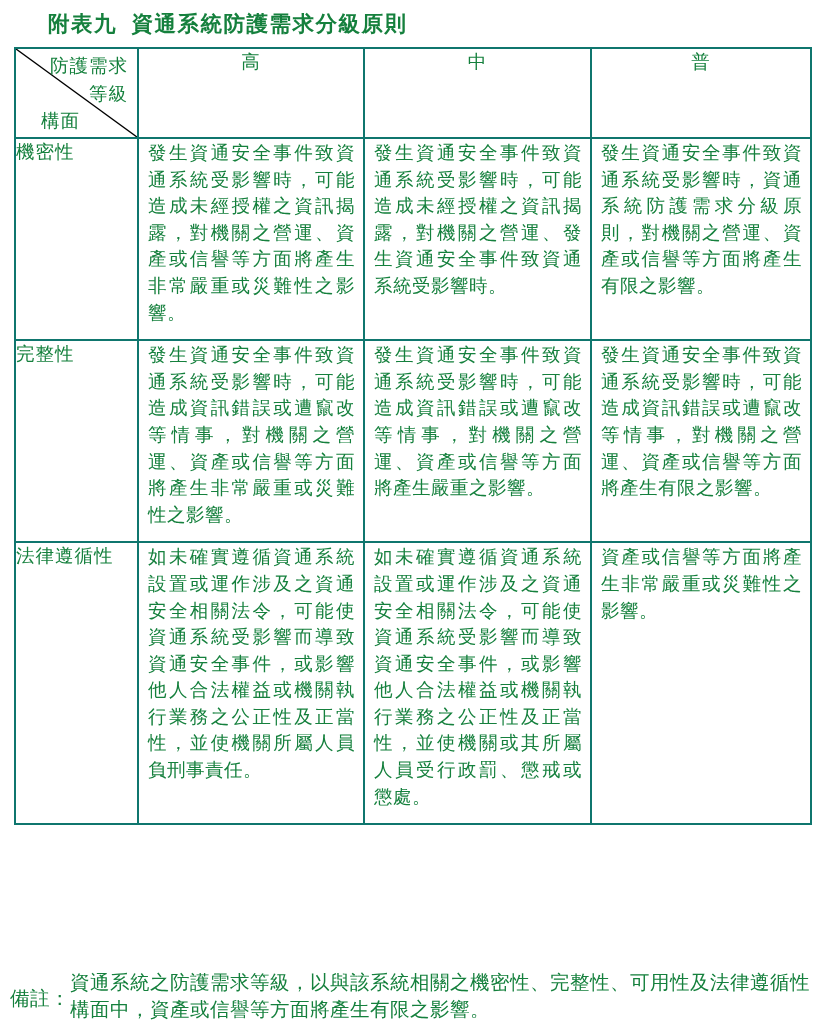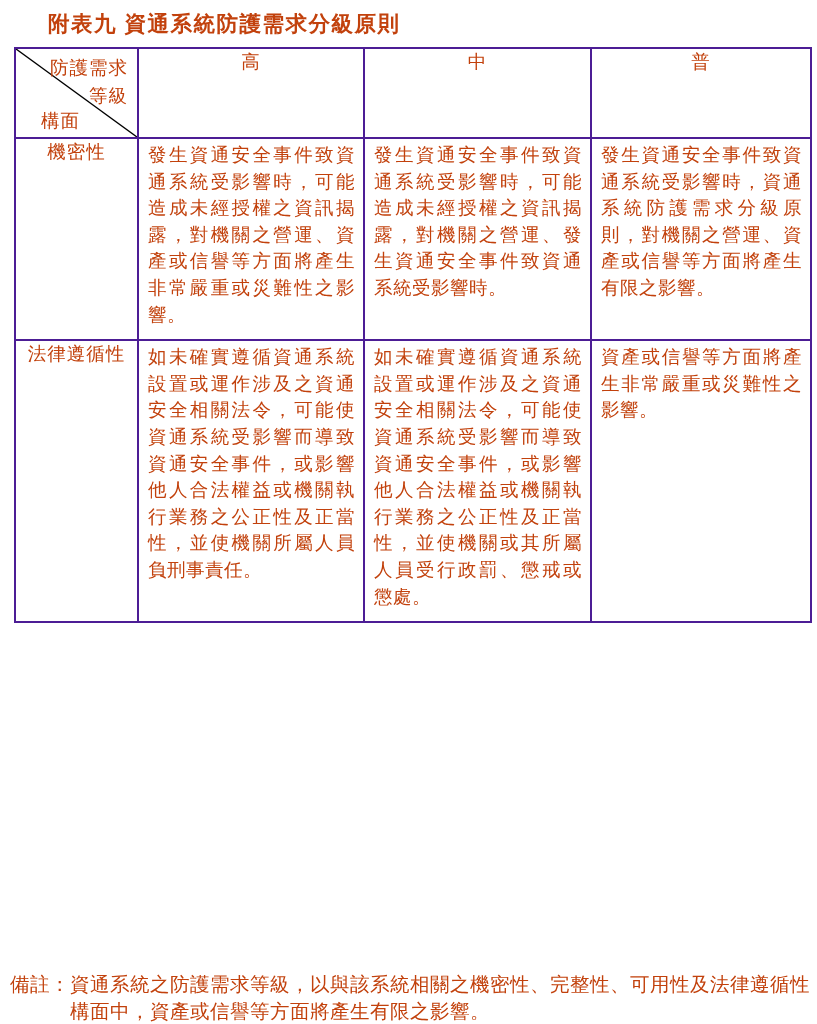--- a/index.html
+++ b/index.html
@@ -2,55 +2,54 @@
 <html><head>
 <meta charset="utf-8">
 <style>
   * { margin: 0; padding: 0; box-sizing: border-box; }
   html, body { background: #ffffff; }
   .page {
     position: relative;
     width: 817px;
     height: 1024px;
     background: #ffffff;
-    color: #c2410c;
-    font-family: Liberation Sans, sans-serif;
+    color: #15803d;
+    font-family: Liberation Mono, monospace;
     overflow: hidden;
   }
   .doc-title {
     position: absolute;
     left: 48px;
     top: 9px;
     font-size: 21.5px;
     font-weight: bold;
     letter-spacing: 1.5px;
     white-space: nowrap;
   }
   table.grading-table {
     position: absolute;
     left: 14px;
     top: 47px;
     width: 796px;
     border-collapse: collapse;
     table-layout: fixed;
   }
   table.grading-table td {
-    border: 2px solid #4c1d95;
+    border: 2px solid #0f766e;
     font-size: 18.5px;
     vertical-align: top;
   }
   td.cell-text {
     padding: 3px 8px 11px 9px;
     line-height: 26.6px;
     text-align: justify;
     text-justify: inter-character;
     letter-spacing: 0.5px;
   }
   td.cell-label {
-    text-align: center;
     vertical-align: middle;
     letter-spacing: 1px;
     margin-left: 24px;
   }
   td.cell-colhead {
     text-align: center;
     vertical-align: middle;
     letter-spacing: 1px;
   }
   tr.row-header   { height: 90px; }
@@ -86,21 +85,21 @@
   .note {
     position: absolute;
     left: 10px;
     top: 971px;
     width: 800px;
     display: flex;
     font-size: 19.5px;
     line-height: 27px;
     letter-spacing: 0.5px;
   }
-  .note-prefix { flex: 0 0 auto; white-space: nowrap; }
+  .note-prefix { flex: 0 0 auto; white-space: nowrap; margin-top: 16px; }
   .note-text   { flex: 1 1 auto; text-align: justify; text-justify: inter-character; }
 </style>
 </head>
 <body>
 
 <div class="page">
 
   <div class="doc-title">附表九 資通系統防護需求分級原則</div>
 
   <table class="grading-table">
@@ -127,20 +126,26 @@
         <td class="cell-colhead">普</td>
       </tr>
 
       <tr class="row-conf">
         <td class="cell-label">機密性</td>
         <td class="cell-text">發生資通安全事件致資通系統受影響時，可能造成未經授權之資訊揭露，對機關之營運、資產或信譽等方面將產生非常嚴重或災難性之影響。</td>
         <td class="cell-text">發生資通安全事件致資通系統受影響時，可能造成未經授權之資訊揭露，對機關之營運、發生資通安全事件致資通系統受影響時。</td>
         <td class="cell-text">發生資通安全事件致資通系統受影響時，資通系統防護需求分級原則，對機關之營運、資產或信譽等方面將產生有限之影響。</td>
       </tr>
 
+      <tr class="row-integ">
+        <td class="cell-label">完整性</td>
+        <td class="cell-text">發生資通安全事件致資通系統受影響時，可能造成資訊錯誤或遭竄改等情事，對機關之營運、資產或信譽等方面將產生非常嚴重或災難性之影響。</td>
+        <td class="cell-text">發生資通安全事件致資通系統受影響時，可能造成資訊錯誤或遭竄改等情事，對機關之營運、資產或信譽等方面將產生嚴重之影響。</td>
+        <td class="cell-text">發生資通安全事件致資通系統受影響時，可能造成資訊錯誤或遭竄改等情事，對機關之營運、資產或信譽等方面將產生有限之影響。</td>
+      </tr>
 
 
       <tr class="row-legal">
         <td class="cell-label">法律遵循性</td>
         <td class="cell-text">如未確實遵循資通系統設置或運作涉及之資通安全相關法令，可能使資通系統受影響而導致資通安全事件，或影響他人合法權益或機關執行業務之公正性及正當性，並使機關所屬人員負刑事責任。</td>
         <td class="cell-text">如未確實遵循資通系統設置或運作涉及之資通安全相關法令，可能使資通系統受影響而導致資通安全事件，或影響他人合法權益或機關執行業務之公正性及正當性，並使機關或其所屬人員受行政罰、懲戒或懲處。</td>
         <td class="cell-text">資產或信譽等方面將產生非常嚴重或災難性之影響。</td>
       </tr>
     </tbody>
   </table>

